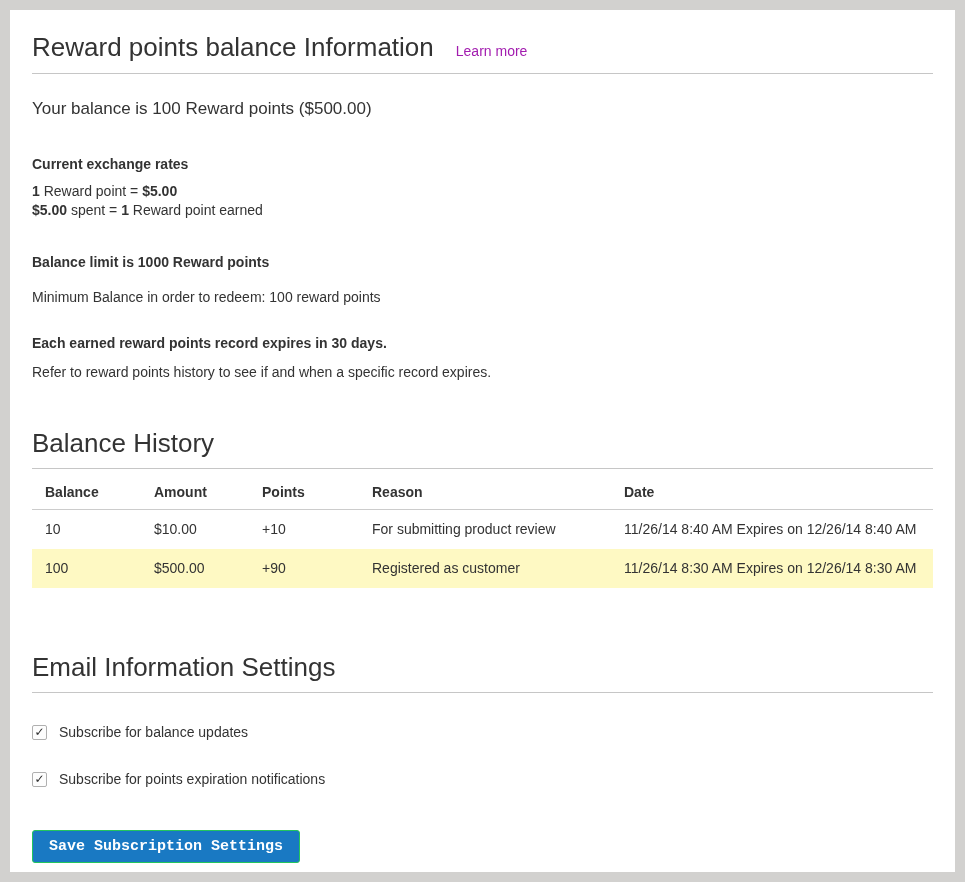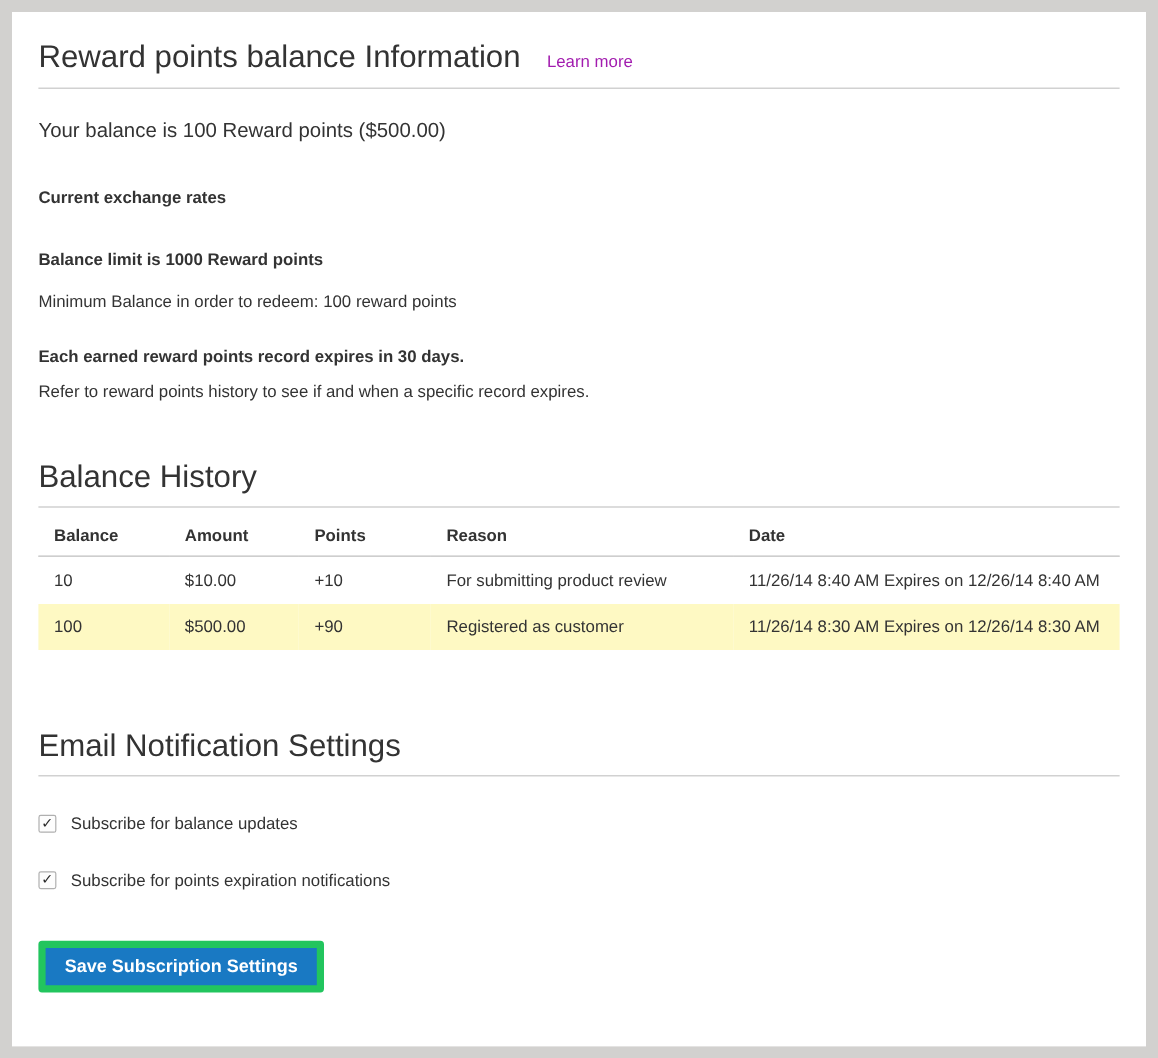--- a/index.html
+++ b/index.html
@@ -120,24 +120,24 @@
   }
   .checkbox-label {
     margin-left: 12px;
     font-size: 14px;
   }
   
   .save-btn {
     margin-top: 43px;
     display: inline-block;
     background: #1979c3;
-    border: 6px solid #22c55e;
+    border: 1px solid #22c55e;
     border-radius: 3px;
     color: #ffffff;
-    font-family: Liberation Sans, sans-serif;
+    font-family: Liberation Mono, monospace;
     font-size: 15px;
     font-weight: 700;
     padding: 7px 16px;
     line-height: 17px;
     cursor: pointer;
   }
 </style>
 </head>
 <body>
 
@@ -145,20 +145,24 @@
 
   <div class="title-row">
     <span class="page-title">Reward points balance Information</span>
     <a class="learn-more">Learn more</a>
   </div>
 
   <p class="balance-summary">Your balance is 100 Reward points ($500.00)</p>
 
   <p class="bold mt-rates-head">Current exchange rates</p>
 
+  <div class="rates">
+    <div><span class="bold">1</span><span> Reward point = </span><span class="bold">$5.00</span></div>
+    <div><span class="bold">$5.00</span><span> spent = </span><span class="bold">1</span><span> Reward point earned</span></div>
+  </div>
 
   <p class="bold mt-limit">Balance limit is 1000 Reward points</p>
   <p class="mt-min">Minimum Balance in order to redeem: 100 reward points</p>
   <p class="bold mt-expire">Each earned reward points record expires in 30 days.</p>
   <p class="mt-refer">Refer to reward points history to see if and when a specific record expires.</p>
 
   <h2 class="section-heading h-history">Balance History</h2>
 
   <table class="history">
     <colgroup>
@@ -188,21 +192,21 @@
       <tr class="stripe">
         <td>100</td>
         <td>$500.00</td>
         <td>+90</td>
         <td>Registered as customer</td>
         <td>11/26/14 8:30 AM Expires on 12/26/14 8:30 AM</td>
       </tr>
     </tbody>
   </table>
 
-  <h2 class="section-heading h-email">Email Notification Settings</h2>
+  <h2 class="section-heading h-email">Email Information Settings</h2>
 
   <div class="field">
     <span class="checkbox">
         <span>✓</span>
       </span>
     <span class="checkbox-label">Subscribe for balance updates</span>
   </div>
 
   <div class="field">
     <span class="checkbox">

